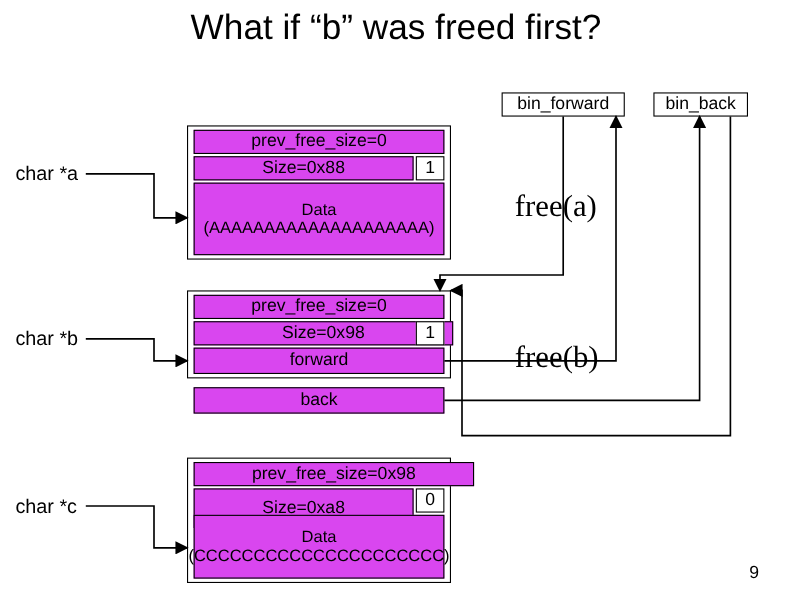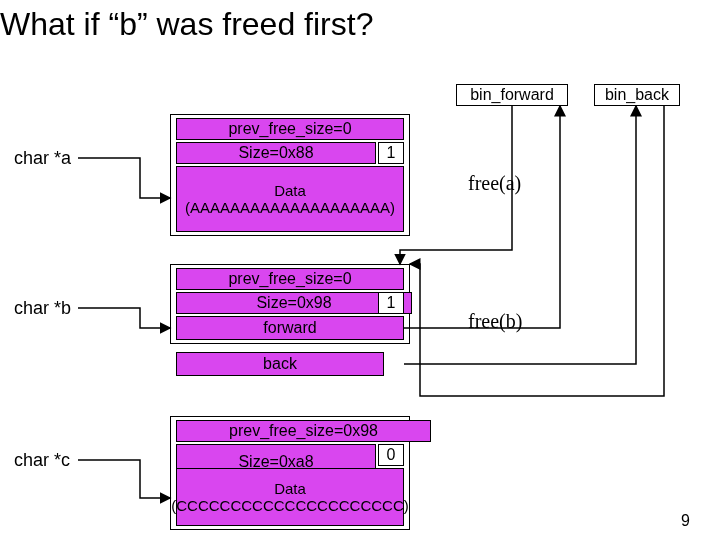--- a/index.html
+++ b/index.html
@@ -1,21 +1,21 @@
 <!DOCTYPE html>
 <html><head>
 <meta charset="utf-8">
 <style>
   html,body{margin:0;padding:0;background:#fff;font-family:Arial,Helvetica,sans-serif}
   body{width:720px;height:540px;position:relative}
 
-  .title{font-size:32px;padding-top:6px}
+  .title{font-size:32px;text-align:center;padding-top:6px}
 
   .label-left{position:absolute;font-size:18px}
-  .free-label{position:absolute;font-size:20px;font-family:'Comic Sans MS',cursive}
+  .free-label{position:absolute;font-size:28px;font-family:'Comic Sans MS',cursive}
 
   .cell{position:absolute;border:1.5px solid #000;background:#d946ef;font-size:16px;text-align:center;
         display:flex;align-items:center;justify-content:center;box-sizing:border-box}
   .cell.big{font-size:15px}
   .group{position:absolute;border:1.5px solid #000;box-sizing:border-box}
 
   .flag{position:absolute;border:1.5px solid #000;background:#fff;font-size:16px;text-align:center;
         display:flex;align-items:center;justify-content:center;box-sizing:border-box}
 
   .node{position:absolute;border:1.5px solid #000;background:#fff;font-size:16px;
@@ -45,21 +45,21 @@
 <div class="cell" style="left:176px;top:142px;width:200px;height:22px">Size=0x88</div>
 <div class="flag" style="left:378px;top:142px;width:26px;height:22px">1</div>
 <div class="cell big" style="left:176px;top:166px;width:228px;height:66px;white-space:pre-line">Data
 (AAAAAAAAAAAAAAAAAAAA)</div>
 
 <div class="group" style="left:170px;top:264px;width:240px;height:80px"></div>
 <div class="cell" style="left:176px;top:268px;width:228px;height:22px">prev_free_size=0</div>
 <div class="cell" style="left:176px;top:292px;width:236px;height:22px">Size=0x98</div>
 <div class="flag" style="left:378px;top:292px;width:26px;height:22px">1</div>
 <div class="cell" style="left:176px;top:316px;width:228px;height:24px">forward</div>
-<div class="cell" style="left:176px;top:352px;width:208px;height:24px">back</div>
+<div class="cell" style="left:176px;top:352px;width:228px;height:24px">back</div>
 
 <div class="group" style="left:170px;top:416px;width:240px;height:114px"></div>
 <div class="cell" style="left:176px;top:420px;width:255px;height:22px">prev_free_size=0x98</div>
 <div class="cell" style="left:176px;top:444px;width:200px;height:36px">Size=0xa8</div>
 <div class="flag" style="left:378px;top:444px;width:26px;height:22px">0</div>
 <div class="cell big" style="left:176px;top:468px;width:228px;height:58px;white-space:pre-line">Data
 (CCCCCCCCCCCCCCCCCCCCC)</div>
 
 <div class="pagenum">9</div>
 

